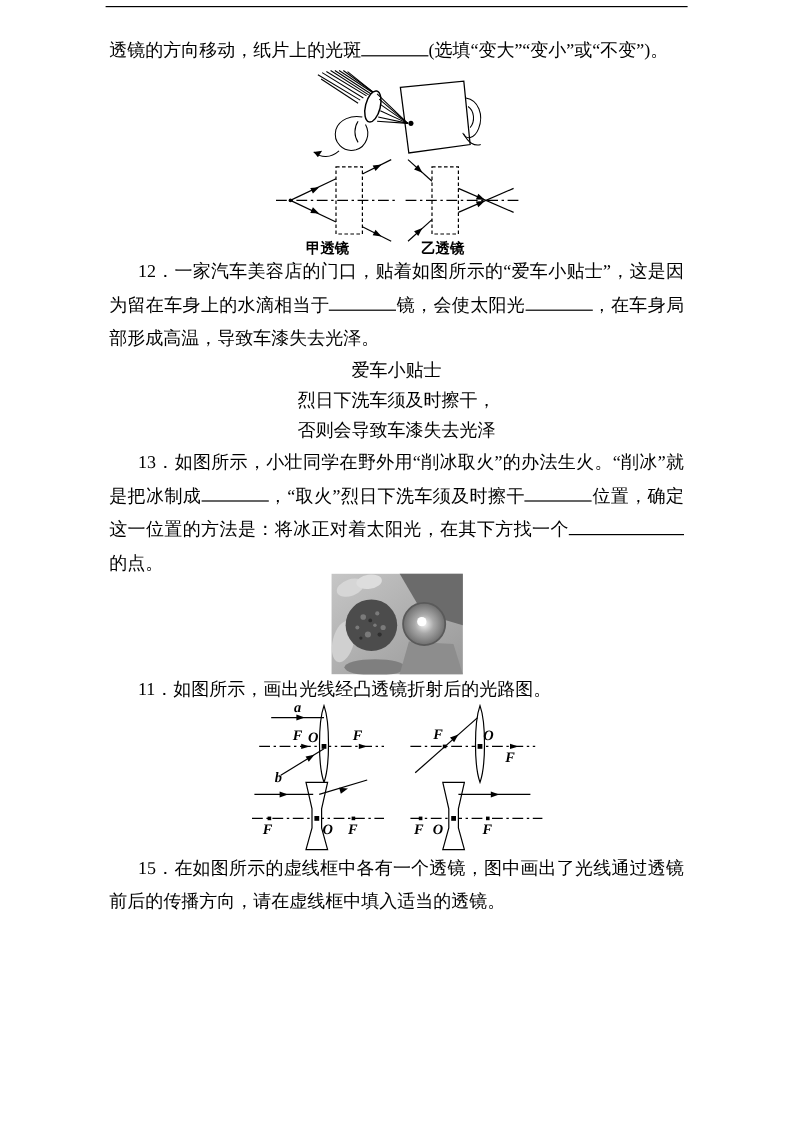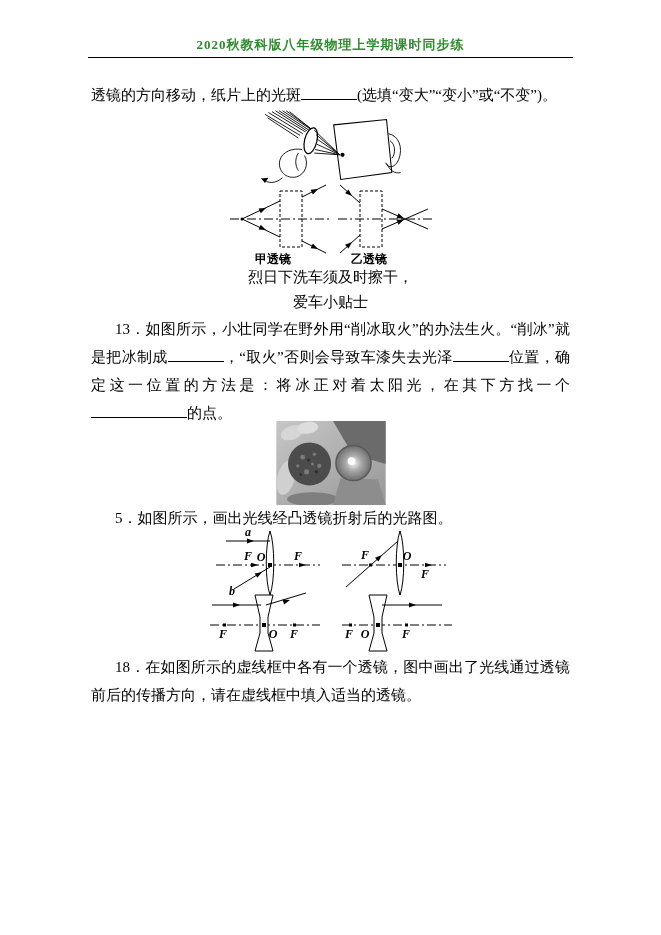--- a/index.html
+++ b/index.html
@@ -34,21 +34,20 @@
   svg .ah{fill:#000;stroke:none;}
   svg text{font-family:"Liberation Serif","DejaVu Serif",serif;}
   svg .lbl{font-size:12px;font-style:italic;font-weight:bold;}
   svg .cn{font-size:12px;font-weight:bold;}
 </style>
 </head>
 <body>
 
 <div class="page">
 
-  <div class="header-title">2020秋教科版八年级物理上学期课时同步练</div>
   <hr class="header-rule">
 
   <div class="content">
 
     <p class="line first"><span>透镜的方向移动，纸片上的光斑</span><span class="blank"></span><span>(选填“变大”“变小”或“不变”)。</span></p>
 
     <div class="fig fig-hands">
       <svg width="170" height="74" viewBox="0 0 170 84">
         <g class="ln">
           <line x1="10" y1="6" x2="50" y2="30"></line>
@@ -114,25 +113,27 @@
             <line x1="156" y1="46" x2="202" y2="26"></line>
         </g>
         <path class="ah" d="M0,0 L-7,-2.6 L-7,2.6 Z" transform="translate(126,13) rotate(42)"></path>
         <path class="ah" d="M0,0 L-7,-2.6 L-7,2.6 Z" transform="translate(126,59) rotate(-42)"></path>
         <path class="ah" d="M0,0 L-7,-2.6 L-7,2.6 Z" transform="translate(178,35.5) rotate(23)"></path>
         <path class="ah" d="M0,0 L-7,-2.6 L-7,2.6 Z" transform="translate(178,36.5) rotate(-23)"></path>
         <text class="cn" x="143" y="80" text-anchor="middle">乙透镜</text>
       </svg>
     </div>
 
-
+    <p class="line q"><span>12．一家汽车美容店的门口，贴着如图所示的“爱车小贴士”，这是因为留在车身上的水滴相当于</span><span class="blank"></span><span>镜，会使太阳光</span><span class="blank"></span><span>，在车身局部形成高温，导致车漆失去光泽。</span></p>
+
+    <p class="line center">爱车小贴士</p>
     <p class="line center">烈日下洗车须及时擦干，</p>
-    <p class="line center">爱车小贴士</p>
-
-    <p class="line q"><span>13．如图所示，小壮同学在野外用“削冰取火”的办法生火。“削冰”就是把冰制成</span><span class="blank"></span><span>，“取火”否则会导致车漆失去光泽</span><span class="blank"></span><span>位置，确定这一位置的方法是：将冰正对着太阳光，在其下方找一个</span><span class="blank blank-wide"></span><span>的点。</span></p>
+    <p class="line center">否则会导致车漆失去光泽</p>
+
+    <p class="line q"><span>13．如图所示，小壮同学在野外用“削冰取火”的办法生火。“削冰”就是把冰制成</span><span class="blank"></span><span>，“取火”烈日下洗车须及时擦干</span><span class="blank"></span><span>位置，确定这一位置的方法是：将冰正对着太阳光，在其下方找一个</span><span class="blank blank-wide"></span><span>的点。</span></p>
 
     <div class="fig fig-photo">
       <svg width="112" height="84" viewBox="0 0 112 86">
         <defs>
           <linearGradient id="pbg" x1="0" y1="0" x2="1" y2="1">
             <stop offset="0" stop-color="#c6c6c6"></stop>
               <stop offset="1" stop-color="#989898"></stop>
           </linearGradient>
           <radialGradient id="glow" cx="0.5" cy="0.5" r="0.5">
             <stop offset="0" stop-color="#f4f4f4"></stop>
@@ -160,21 +161,21 @@
             <circle cx="41" cy="52" r="1.8"></circle>
             <circle cx="25" cy="55" r="1.4"></circle>
         </g>
         <polygon points="66,58 104,60 112,86 58,86" fill="#8d8d8d"></polygon>
         <circle cx="79" cy="43" r="18" fill="url(#glow)" stroke="#5a5a5a" stroke-width="1.5"></circle>
         <circle cx="77" cy="41" r="4" fill="#ffffff"></circle>
       </svg>
     </div>
 
 
-    <p class="line q" style="line-height:26px">5．如图所示，画出光线经凸透镜折射后的光路图。</p>
+    <p class="line q" style="line-height:26px">11．如图所示，画出光线经凸透镜折射后的光路图。</p>
 
     <div class="fig fig-q14">
       <svg width="112" height="72" viewBox="0 0 112 72">
         <line class="axis" x1="4" y1="40" x2="108" y2="40"></line>
         <path d="M58,6 C63,20 63,56 58,70 C53,56 53,20 58,6 Z" fill="#fff" stroke="#000" stroke-width="1"></path>
         <rect x="56" y="38" width="4" height="4" class="ah"></rect>
         <line class="ln" x1="14" y1="16" x2="58" y2="16"></line>
         <polygon class="ah" points="42,16 35,13.5 35,18.5"></polygon>
         <text class="lbl" x="36" y="11" text-anchor="middle">a</text>
         <line class="ln" x1="22" y1="64" x2="58" y2="42"></line>
@@ -223,16 +224,16 @@
         <line class="ln" x1="44" y1="14" x2="104" y2="14"></line>
         <polygon class="ah" points="78,14 71,11.5 71,16.5"></polygon>
         <rect x="11" y="32.5" width="3" height="3" class="ah"></rect>
         <text class="lbl" x="11" y="47" text-anchor="middle">F</text>
         <text class="lbl" x="27" y="47" text-anchor="middle">O</text>
         <rect x="67" y="32.5" width="3" height="3" class="ah"></rect>
         <text class="lbl" x="68" y="47" text-anchor="middle">F</text>
       </svg>
     </div>
 
-    <p class="line q">18．在如图所示的虚线框中各有一个透镜，图中画出了光线通过透镜前后的传播方向，请在虚线框中填入适当的透镜。</p>
+    <p class="line q">15．在如图所示的虚线框中各有一个透镜，图中画出了光线通过透镜前后的传播方向，请在虚线框中填入适当的透镜。</p>
 
   </div>
 </div>
 
 </body></html>

